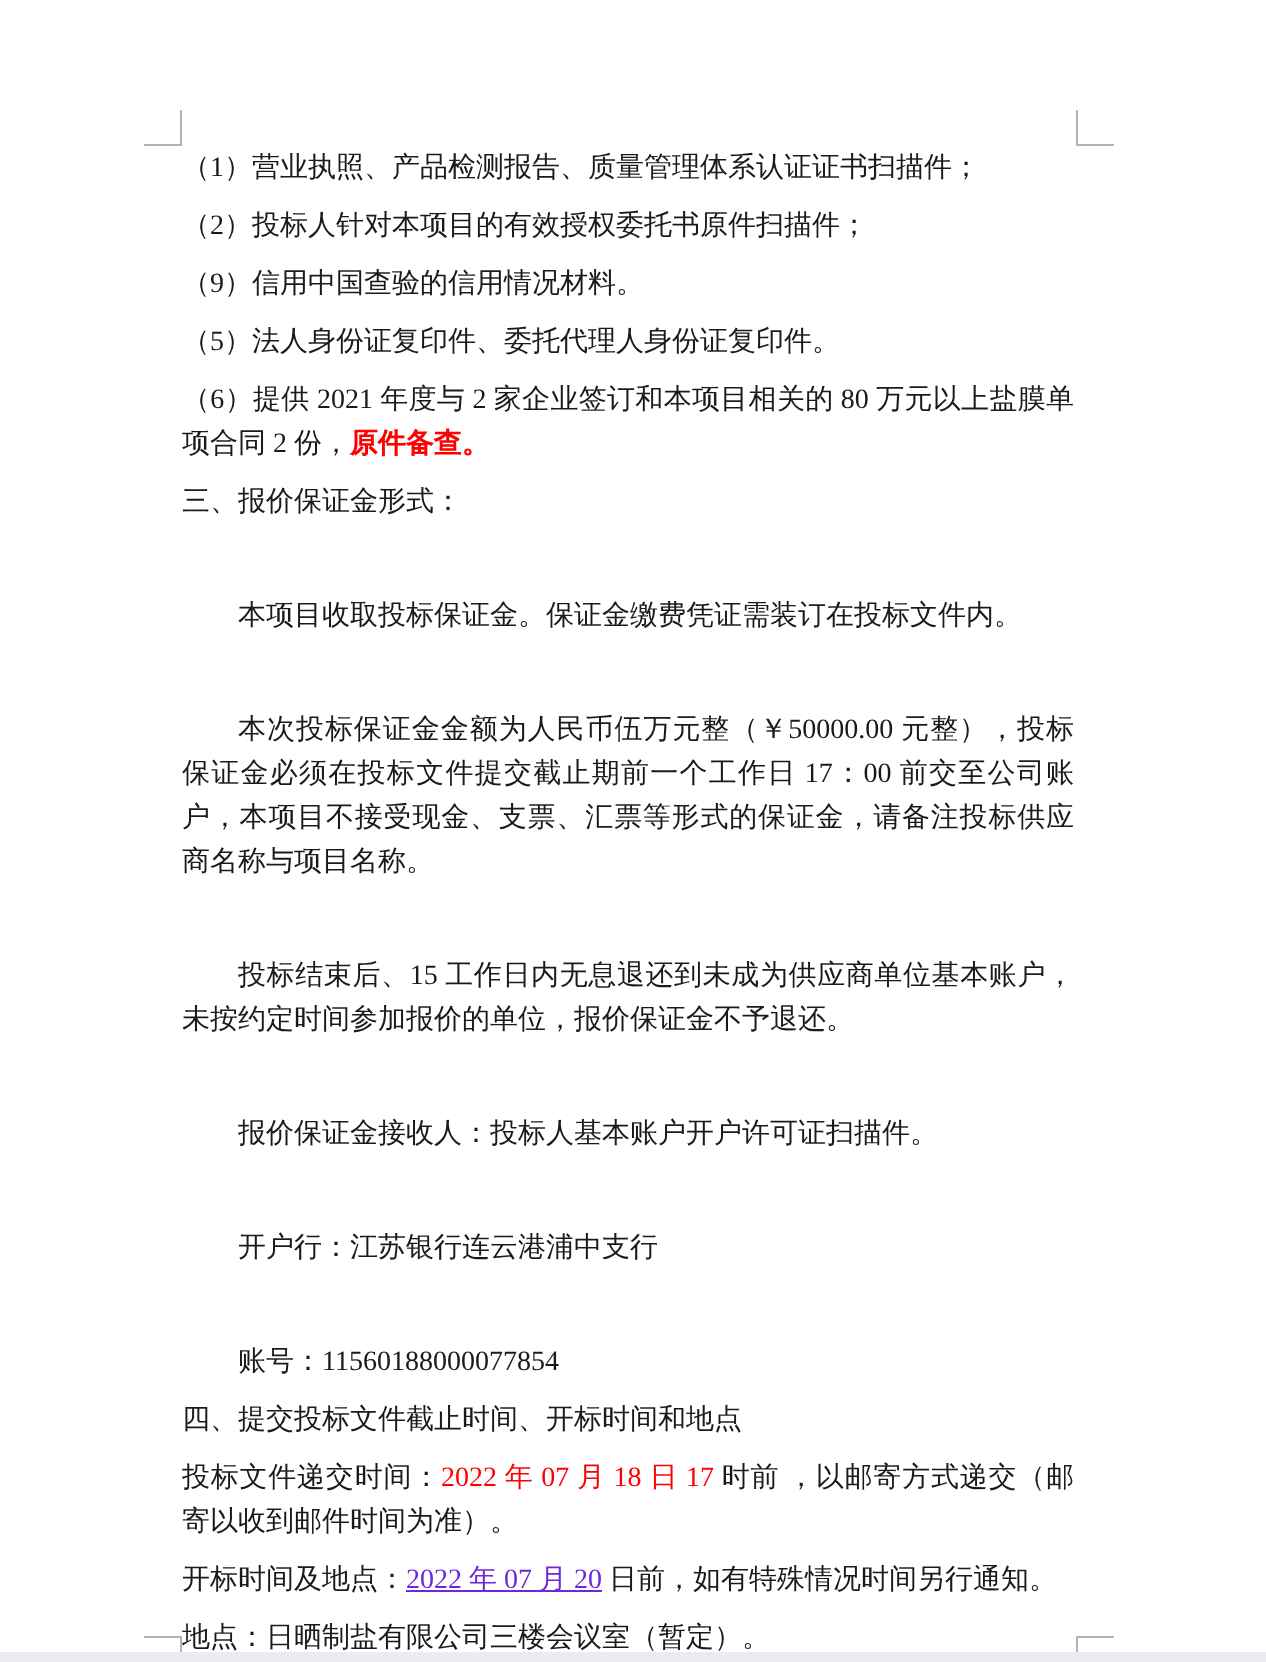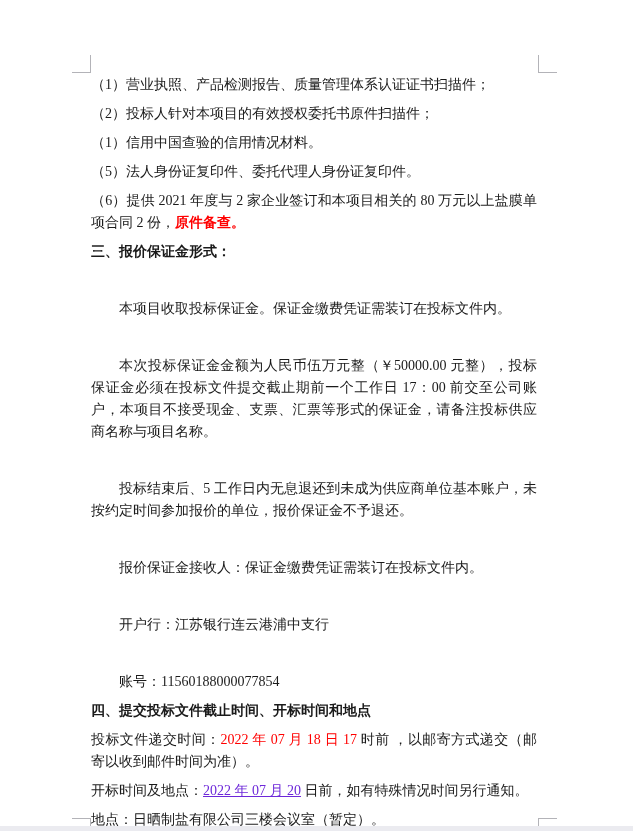--- a/index.html
+++ b/index.html
@@ -23,21 +23,21 @@
     width: 446px;
     padding-top: 2px;
     font-size: 14px;
     line-height: 22px;
     color: #1a1a1a;
     text-align: justify;
     word-break: break-all;
   }
   .para { margin: 0 0 7px 0; }
   .para.indent { text-indent: 2em; margin-top: 35px; }
-  .para.heading { font-weight: bold; }
+  .para.heading { font-weight: normal; }
   .crop-mark { position: absolute; }
   .crop-mark.tl { left: 72px; top: 55px; width: 18px; height: 17px;
     border-right: 1px solid #b3b3b8; border-bottom: 1px solid #b3b3b8; }
   .crop-mark.tr { left: 538px; top: 55px; width: 18px; height: 17px;
     border-left: 1px solid #b3b3b8; border-bottom: 1px solid #b3b3b8; }
   .crop-mark.bl { left: 72px; top: 818px; width: 18px; height: 9px;
     border-right: 1px solid #b3b3b8; border-top: 1px solid #b3b3b8; }
   .crop-mark.br { left: 538px; top: 818px; width: 18px; height: 9px;
     border-left: 1px solid #b3b3b8; border-top: 1px solid #b3b3b8; }
   .page-gap {
@@ -51,28 +51,28 @@
 <body>
 
 <div class="page" style="background: rgb(255, 255, 255);">
   <div class="crop-mark tl" style="border-color: rgb(179, 179, 184);"></div>
   <div class="crop-mark tr" style="border-color: rgb(179, 179, 184);"></div>
   <div class="crop-mark bl" style="border-color: rgb(179, 179, 184);"></div>
   <div class="crop-mark br" style="border-color: rgb(179, 179, 184);"></div>
   <div class="doc-body" style="color: rgb(26, 26, 26);">
       <p class="para list"><span>（1）营业执照、产品检测报告、质量管理体系认证证书扫描件；</span></p>
       <p class="para list"><span>（2）投标人针对本项目的有效授权委托书原件扫描件；</span></p>
-      <p class="para list"><span>（1）信用中国查验的信用情况材料。</span></p>
+      <p class="para list"><span>（9）信用中国查验的信用情况材料。</span></p>
       <p class="para list"><span>（5）法人身份证复印件、委托代理人身份证复印件。</span></p>
       <p class="para list"><span>（6）提供 2021 年度与 2 家企业签订和本项目相关的 80 万元以上盐膜单项合同 2 份，</span><span style="color: rgb(255, 0, 0); font-weight: bold;">原件备查。</span></p>
       <p class="para heading"><span>三、报价保证金形式：</span></p>
       <p class="para indent"><span>本项目收取投标保证金。保证金缴费凭证需装订在投标文件内。</span></p>
       <p class="para indent"><span>本次投标保证金金额为人民币伍万元整（￥50000.00 元整），投标保证金必须在投标文件提交截止期前一个工作日 17：00 前交至公司账户，本项目不接受现金、支票、汇票等形式的保证金，请备注投标供应商名称与项目名称。</span></p>
-      <p class="para indent"><span>投标结束后、5 工作日内无息退还到未成为供应商单位基本账户，未按约定时间参加报价的单位，报价保证金不予退还。</span></p>
-      <p class="para indent"><span>报价保证金接收人：保证金缴费凭证需装订在投标文件内。</span></p>
+      <p class="para indent"><span>投标结束后、15 工作日内无息退还到未成为供应商单位基本账户，未按约定时间参加报价的单位，报价保证金不予退还。</span></p>
+      <p class="para indent"><span>报价保证金接收人：投标人基本账户开户许可证扫描件。</span></p>
       <p class="para indent"><span>开户行：江苏银行连云港浦中支行</span></p>
       <p class="para indent"><span>账号：11560188000077854</span></p>
       <p class="para heading"><span>四、提交投标文件截止时间、开标时间和地点</span></p>
       <p class="para plain"><span>投标文件递交时间：</span><span style="color: rgb(255, 0, 0);">2022 年 07 月 18 日 17</span><span> 时前 ，以邮寄方式递交（邮寄以收到邮件时间为准）。</span></p>
       <p class="para plain"><span>开标时间及地点：</span><span style="color: #6d28d9; text-decoration: underline;">2022 年 07 月 20</span><span> 日前，如有特殊情况时间另行通知。</span></p>
       <p class="para plain"><span>地点：日晒制盐有限公司三楼会议室（暂定）。</span></p>
     </div>
   <div class="page-gap" style="background: rgb(235, 235, 240);"></div>
 </div>
 

